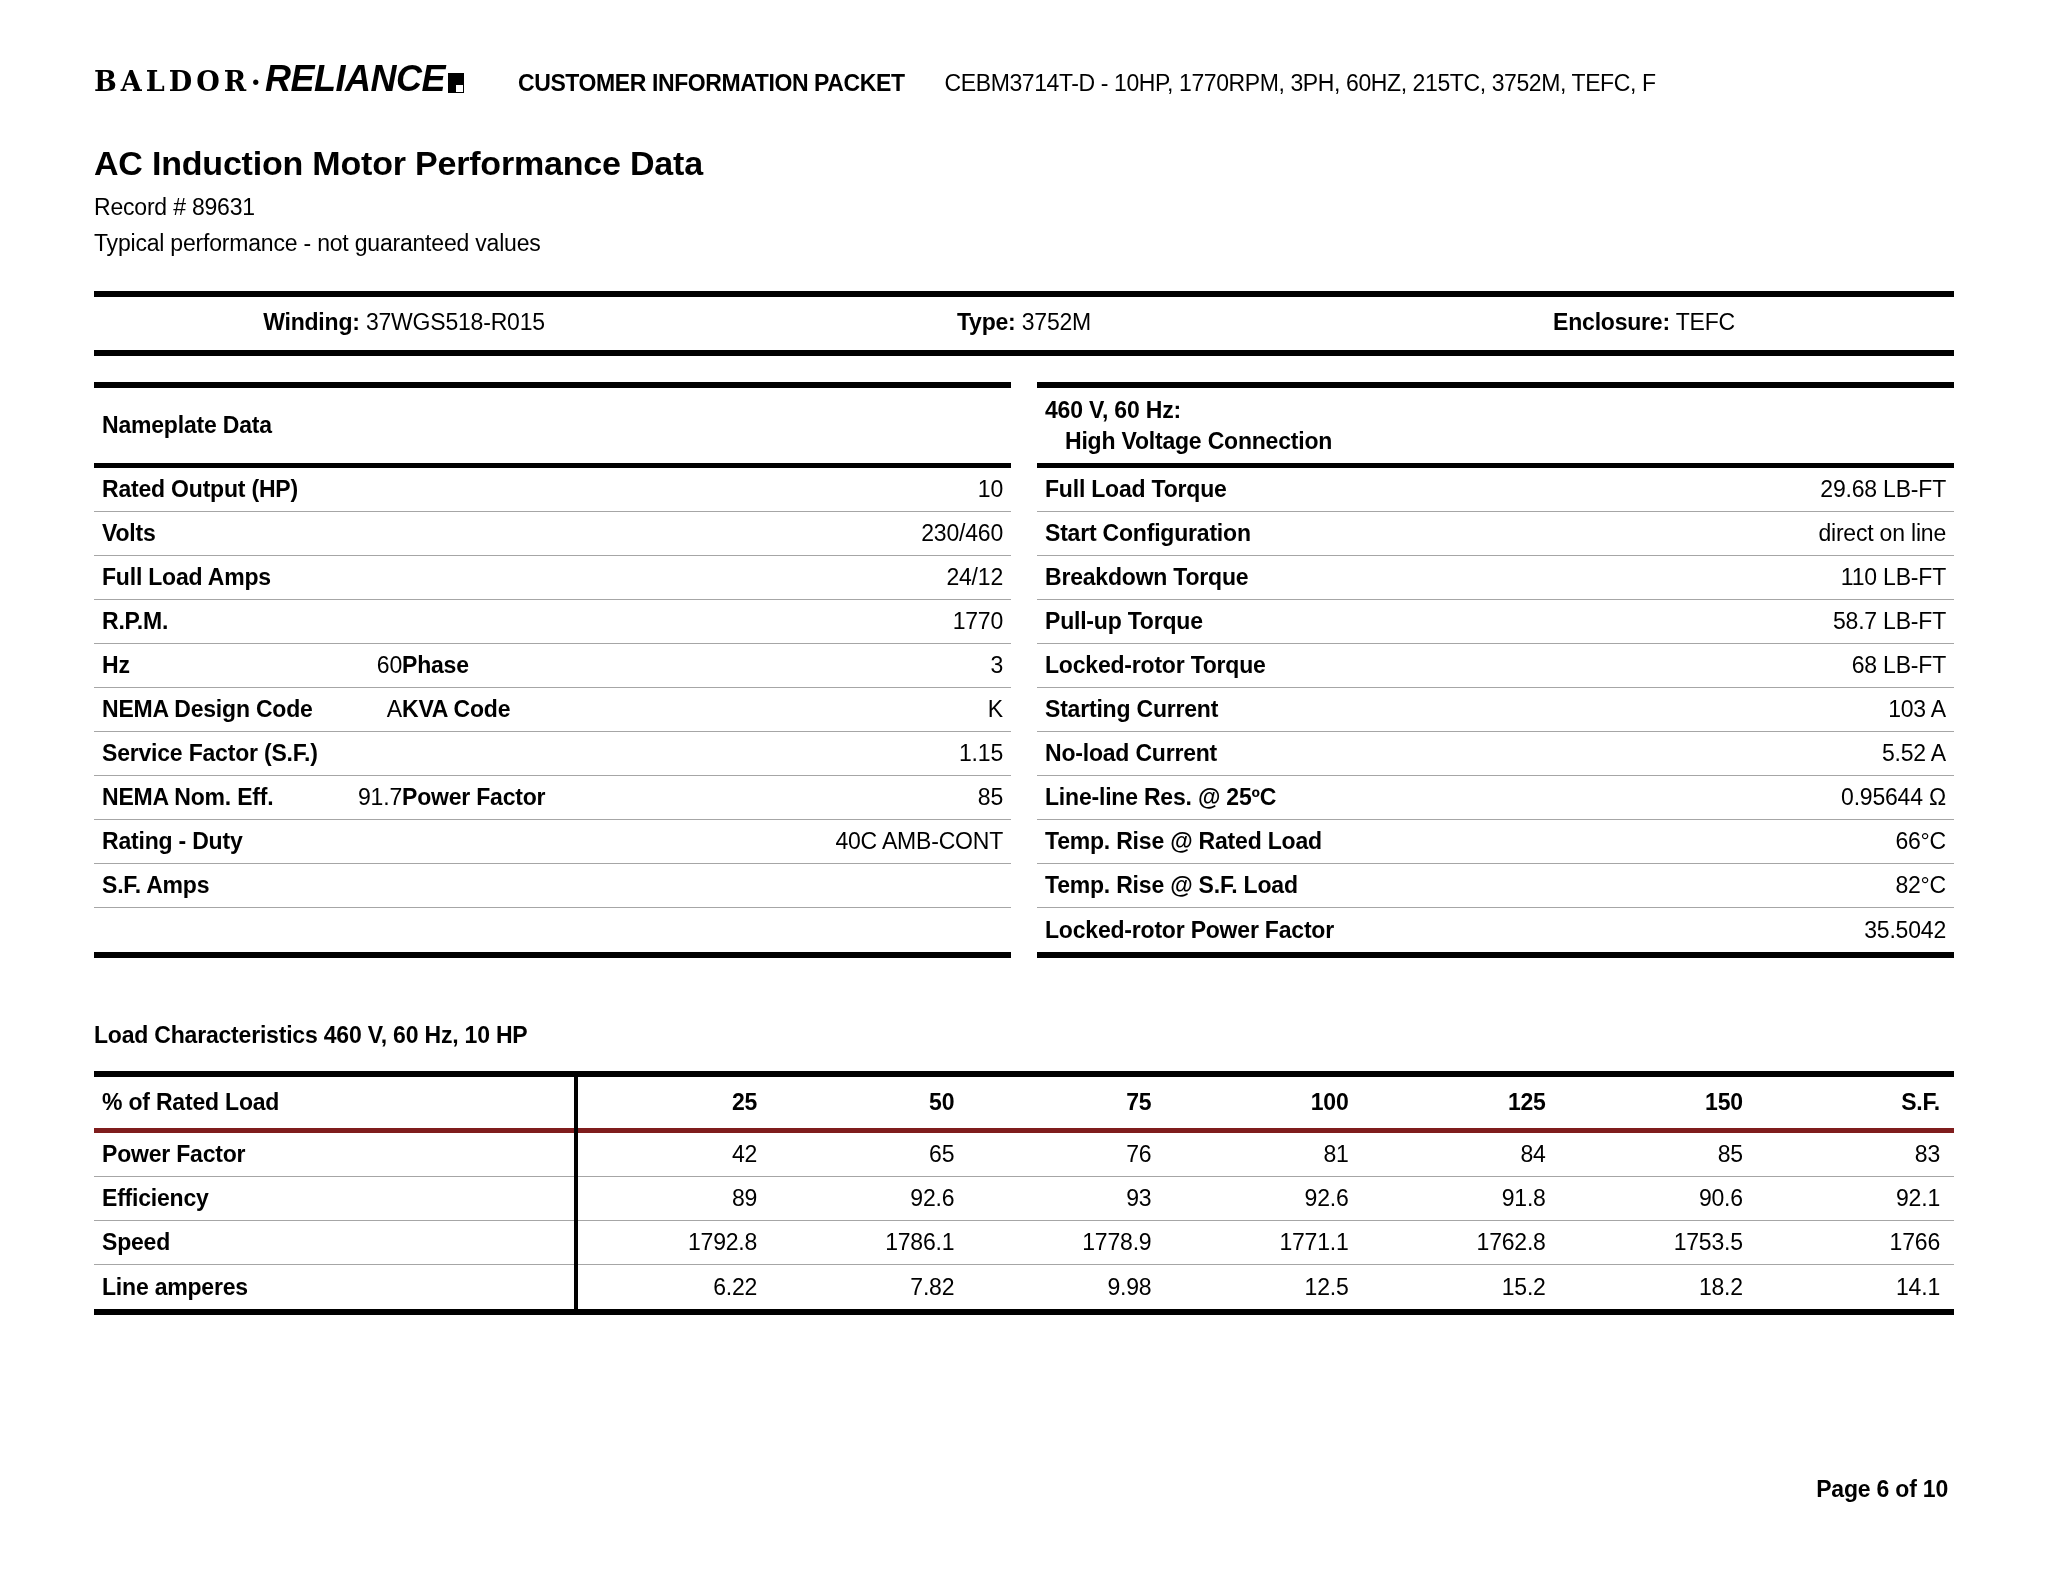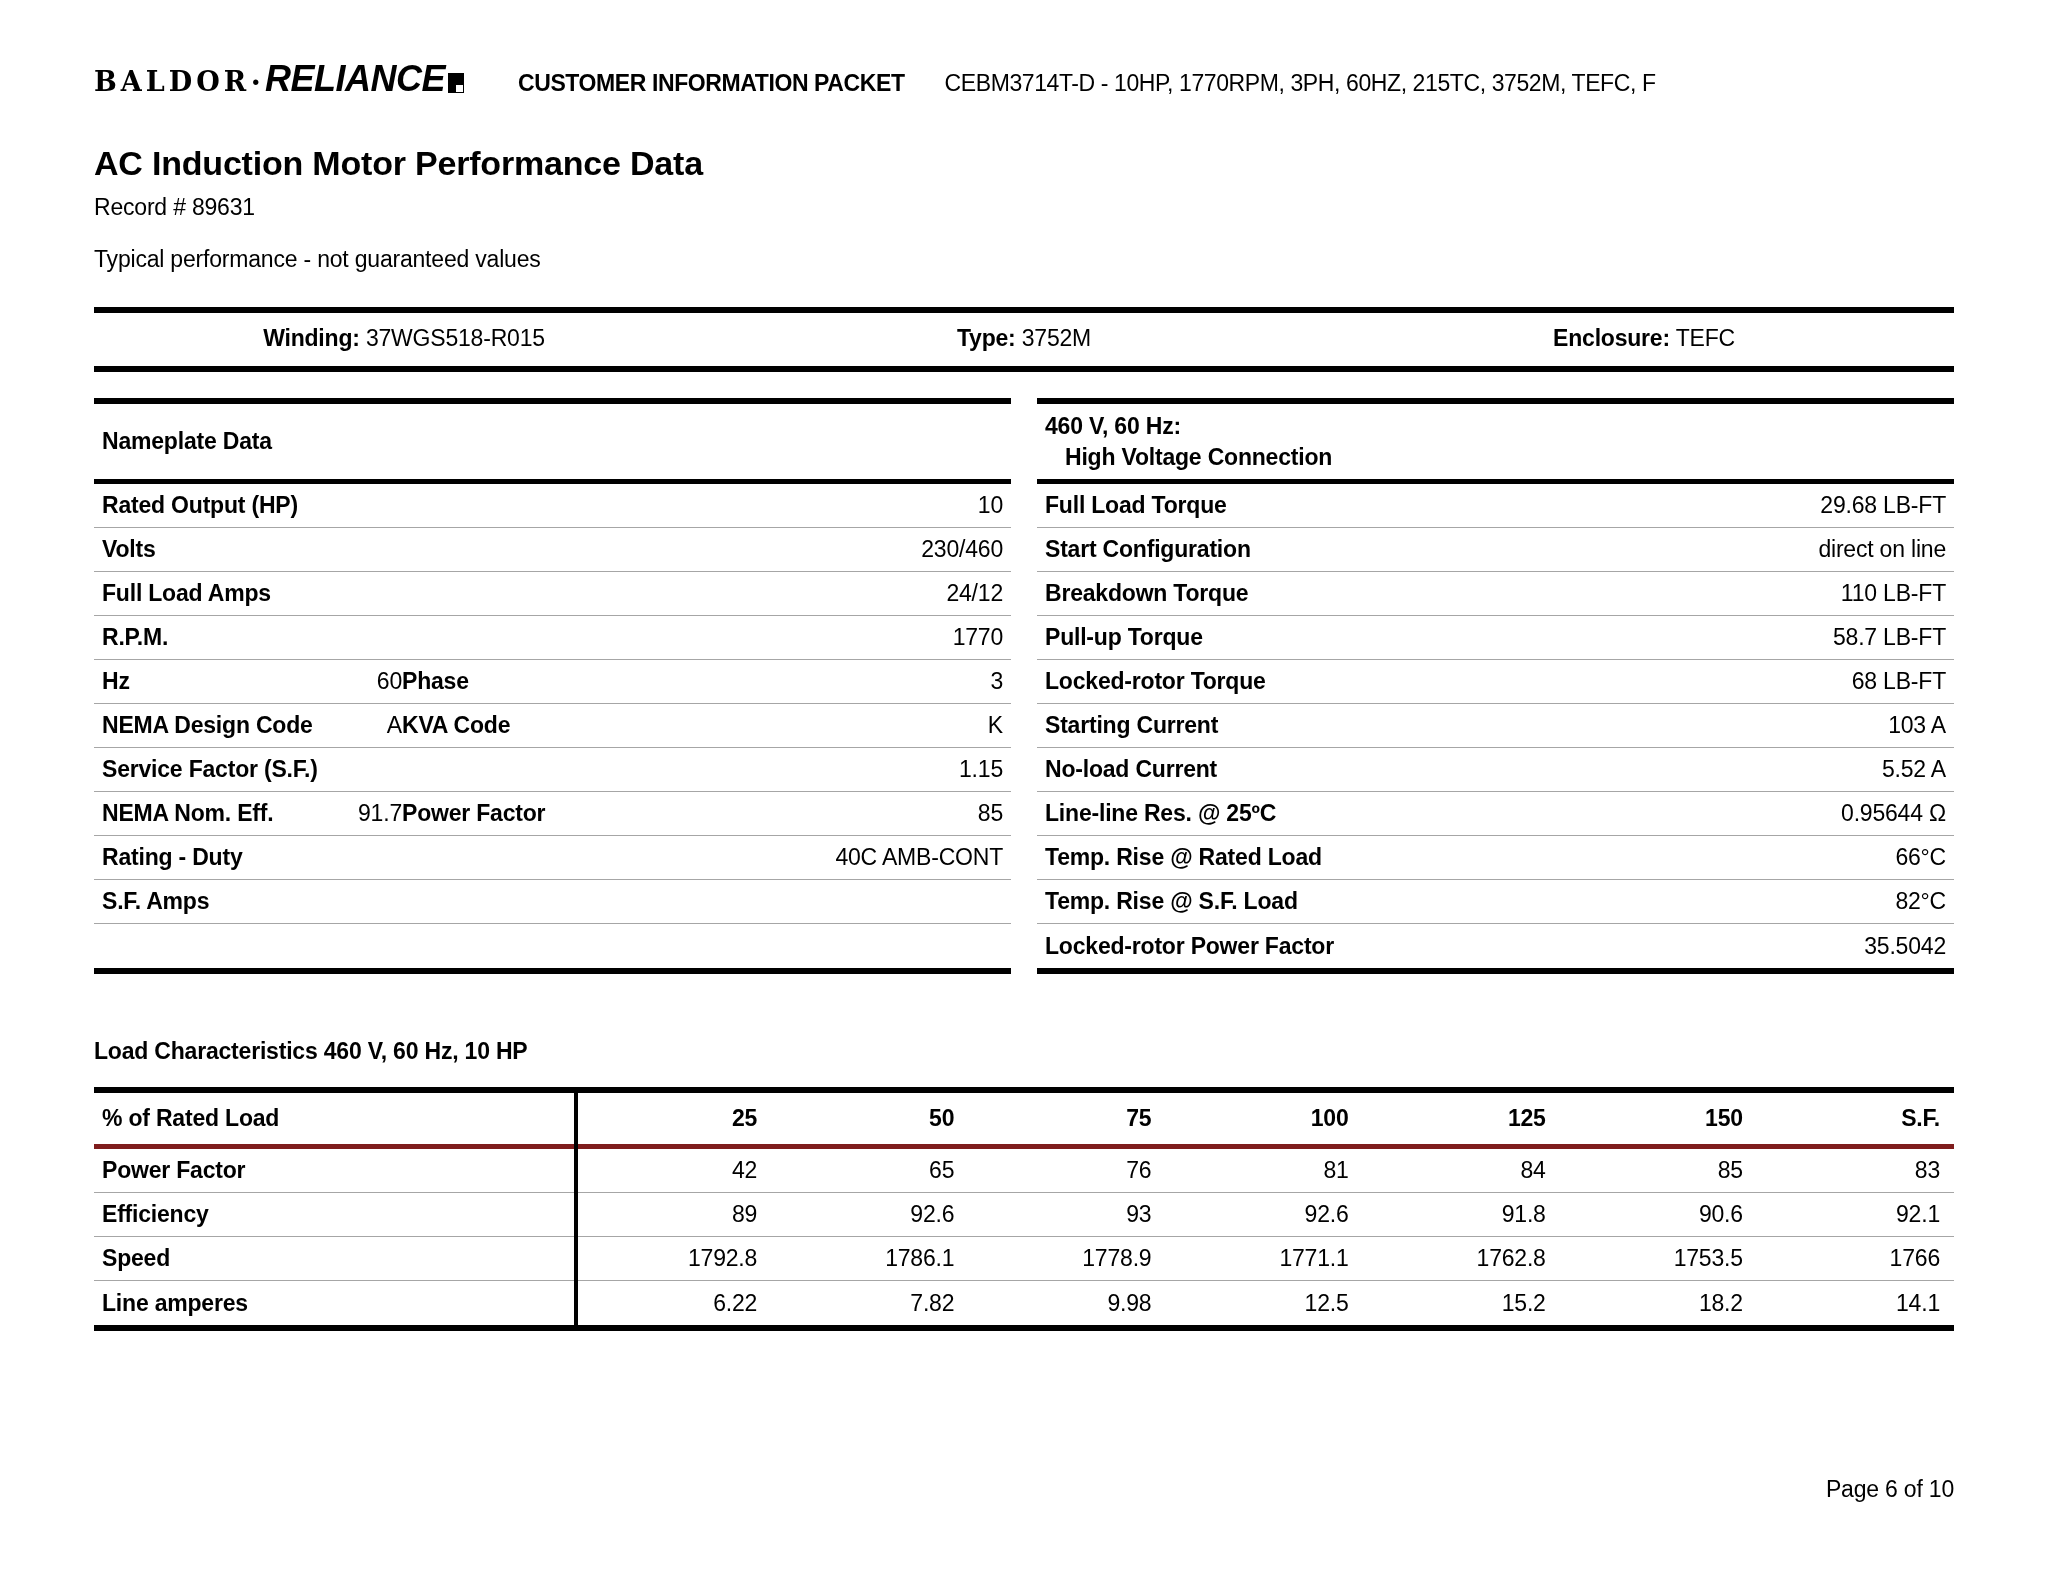--- a/index.html
+++ b/index.html
@@ -26,21 +26,21 @@
   .logo-reliance { font-style: italic; font-weight: bold; font-size: 36px; letter-spacing: -0.5px; }
   .logo-mark { display: inline-block; width: 16px; height: 20px; background: #000; position: relative; margin-left: 3px; top: 2px; }
   .logo-mark::after { content: ""; position: absolute; right: 1px; bottom: 1px; width: 7px; height: 7px; background: #fff; }
   .packet-title { font-weight: bold; margin-left: 54px; letter-spacing: -0.4px; }
   .model-line { margin-left: 40px; letter-spacing: -0.4px; }
 
   
   .title-block { margin-top: 44px; }
   .doc-title { font-size: 34px; font-weight: bold; }
   .record-line { margin-top: 11px; }
-  .note-line { margin-top: 25px; }
+  .note-line { margin-top: 9px; }
 
   
   .winding-bar {
     margin-top: 34px;
     border-top: 6px solid #000;
     border-bottom: 6px solid #000;
     display: grid;
     grid-template-columns: 1fr 1fr 1fr;
     padding: 12px 0 14px 0;
   }
@@ -83,21 +83,21 @@
     grid-template-columns: 480px repeat(7, 1fr);
     align-items: center;
   }
   .lc-head { height: 56px; border-bottom: 5px solid #7f1d1d; font-weight: bold; }
   .lc-row { height: 44px; border-bottom: 1px solid #a6a6a6; }
   .lc-row:last-child { border-bottom: none; }
   .lc-label { font-weight: bold; padding-left: 8px; }
   .lc-cell { text-align: right; padding-right: 14px; }
 
   
-  .footer { position: absolute; right: 94px; top: 1476px; font-weight: normal; }
+  .footer { position: absolute; right: 100px; top: 1476px; font-weight: bold; }
 </style>
 </head>
 <body>
 
 <div class="page">
 
   <div class="doc-header">
     <span class="logo">
       <span class="logo-baldor">BALDOR</span>
       <span class="logo-dot">•</span>

